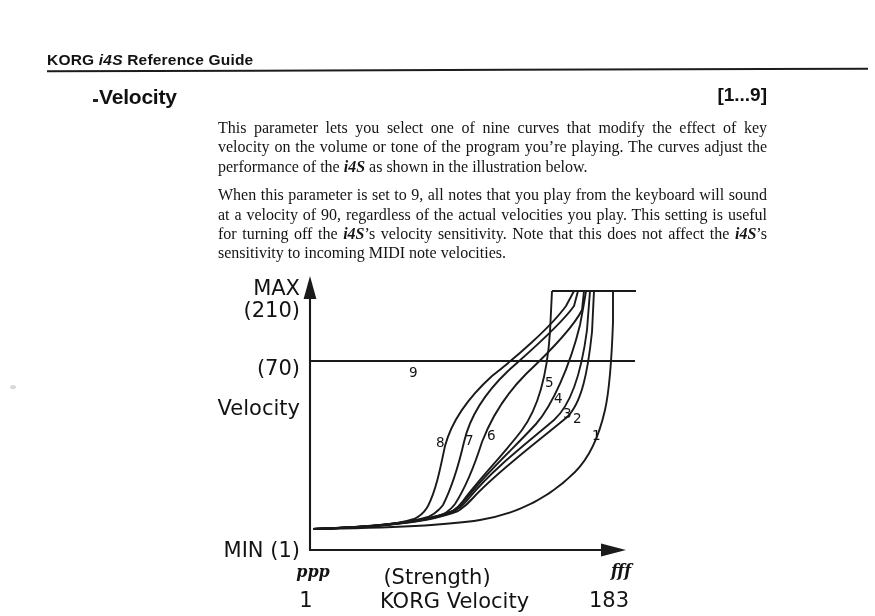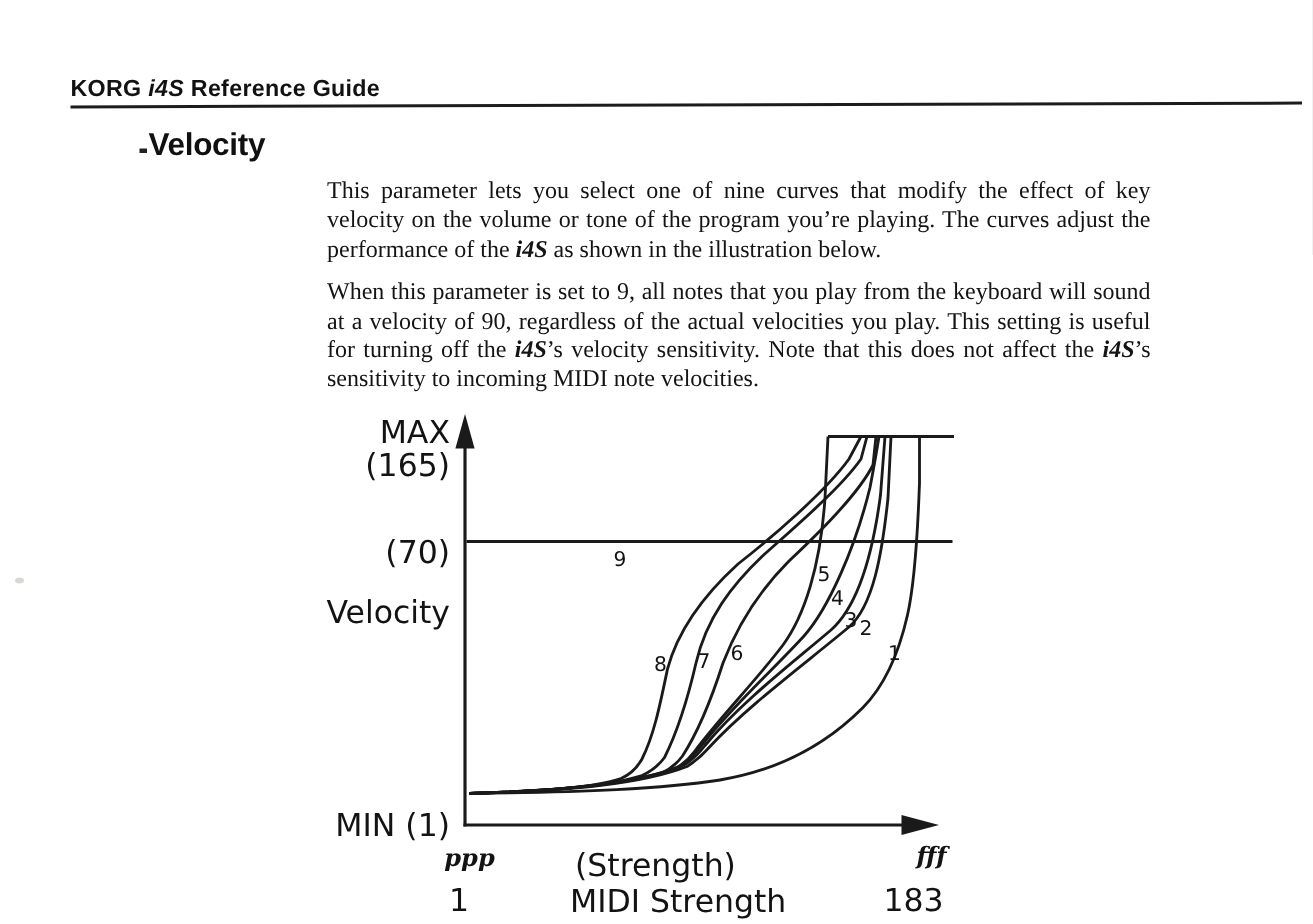--- a/index.html
+++ b/index.html
@@ -77,20 +77,21 @@
 
 <div class="page">
 
   <div class="doc-header">
     <span>KORG </span><span class="model">i4S</span><span> Reference Guide</span>
   </div>
   <div class="header-rule"></div>
 
   <div class="title-dash"></div>
   <div class="section-title">Velocity</div>
+  <div class="param-range">[1...9]</div>
 
   <div class="body-copy">
     <p><span>This parameter lets you select one of nine curves that modify the effect of key velocity on the volume or tone of the program you’re playing. The curves adjust the performance of the </span><span class="em-model">i4S</span><span> as shown in the illustration below.</span></p>
     <p><span>When this parameter is set to 9, all notes that you play from the keyboard will sound at a velocity of 90, regardless of the actual velocities you play. This setting is useful for turning off the </span><span class="em-model">i4S</span><span>’s velocity sensitivity. Note that this does not affect the </span><span class="em-model">i4S</span><span>’s sensitivity to incoming MIDI note velocities.</span></p>
   </div>
 
   <svg class="diagram-svg" width="420" height="300" viewBox="0 0 420 300">
 
     <line class="axisline" x1="80" y1="16" x2="80" y2="281"></line>
     <polygon points="80,6 73.6,29 86.4,29" fill="#1a1a1a"></polygon>
@@ -115,26 +116,26 @@
     <text class="clabel" x="235" y="175">7</text>
     <text class="clabel" x="257" y="170">6</text>
     <text class="clabel" x="315" y="117">5</text>
     <text class="clabel" x="324" y="133">4</text>
     <text class="clabel" x="333" y="148">3</text>
     <text class="clabel" x="343" y="153">2</text>
     <text class="clabel" x="362" y="170">1</text>
   </svg>
 
   <div class="axis-label ra" style="left:200px; top:276px;">MAX</div>
-  <div class="axis-label ra" style="left:200px; top:298px;">(165)</div>
+  <div class="axis-label ra" style="left:200px; top:298px;">(210)</div>
   <div class="axis-label ra" style="left:200px; top:356px;">(70)</div>
   <div class="axis-label ra" style="left:200px; top:396px;">Velocity</div>
   <div class="axis-label ra" style="left:200px; top:538px;">MIN (1)</div>
 
   <div class="axis-label dyn ctr" style="left:290px; top:562px; width:46px;">ppp</div>
   <div class="axis-label ctr" style="left:380px; top:565px; width:114px;">(Strength)</div>
   <div class="axis-label dyn ctr" style="left:597px; top:561px; width:48px;">fff</div>
   <div class="axis-label ctr" style="left:290px; top:588px; width:32px;">1</div>
-  <div class="axis-label ctr" style="left:380px; top:589px; width:114px;">MIDI Strength</div>
+  <div class="axis-label ctr" style="left:380px; top:589px; width:114px;">KORG Velocity</div>
   <div class="axis-label ctr" style="left:585px; top:588px; width:48px;">183</div>
 
   <div class="speck"></div>
 </div>
 
 </body></html>

